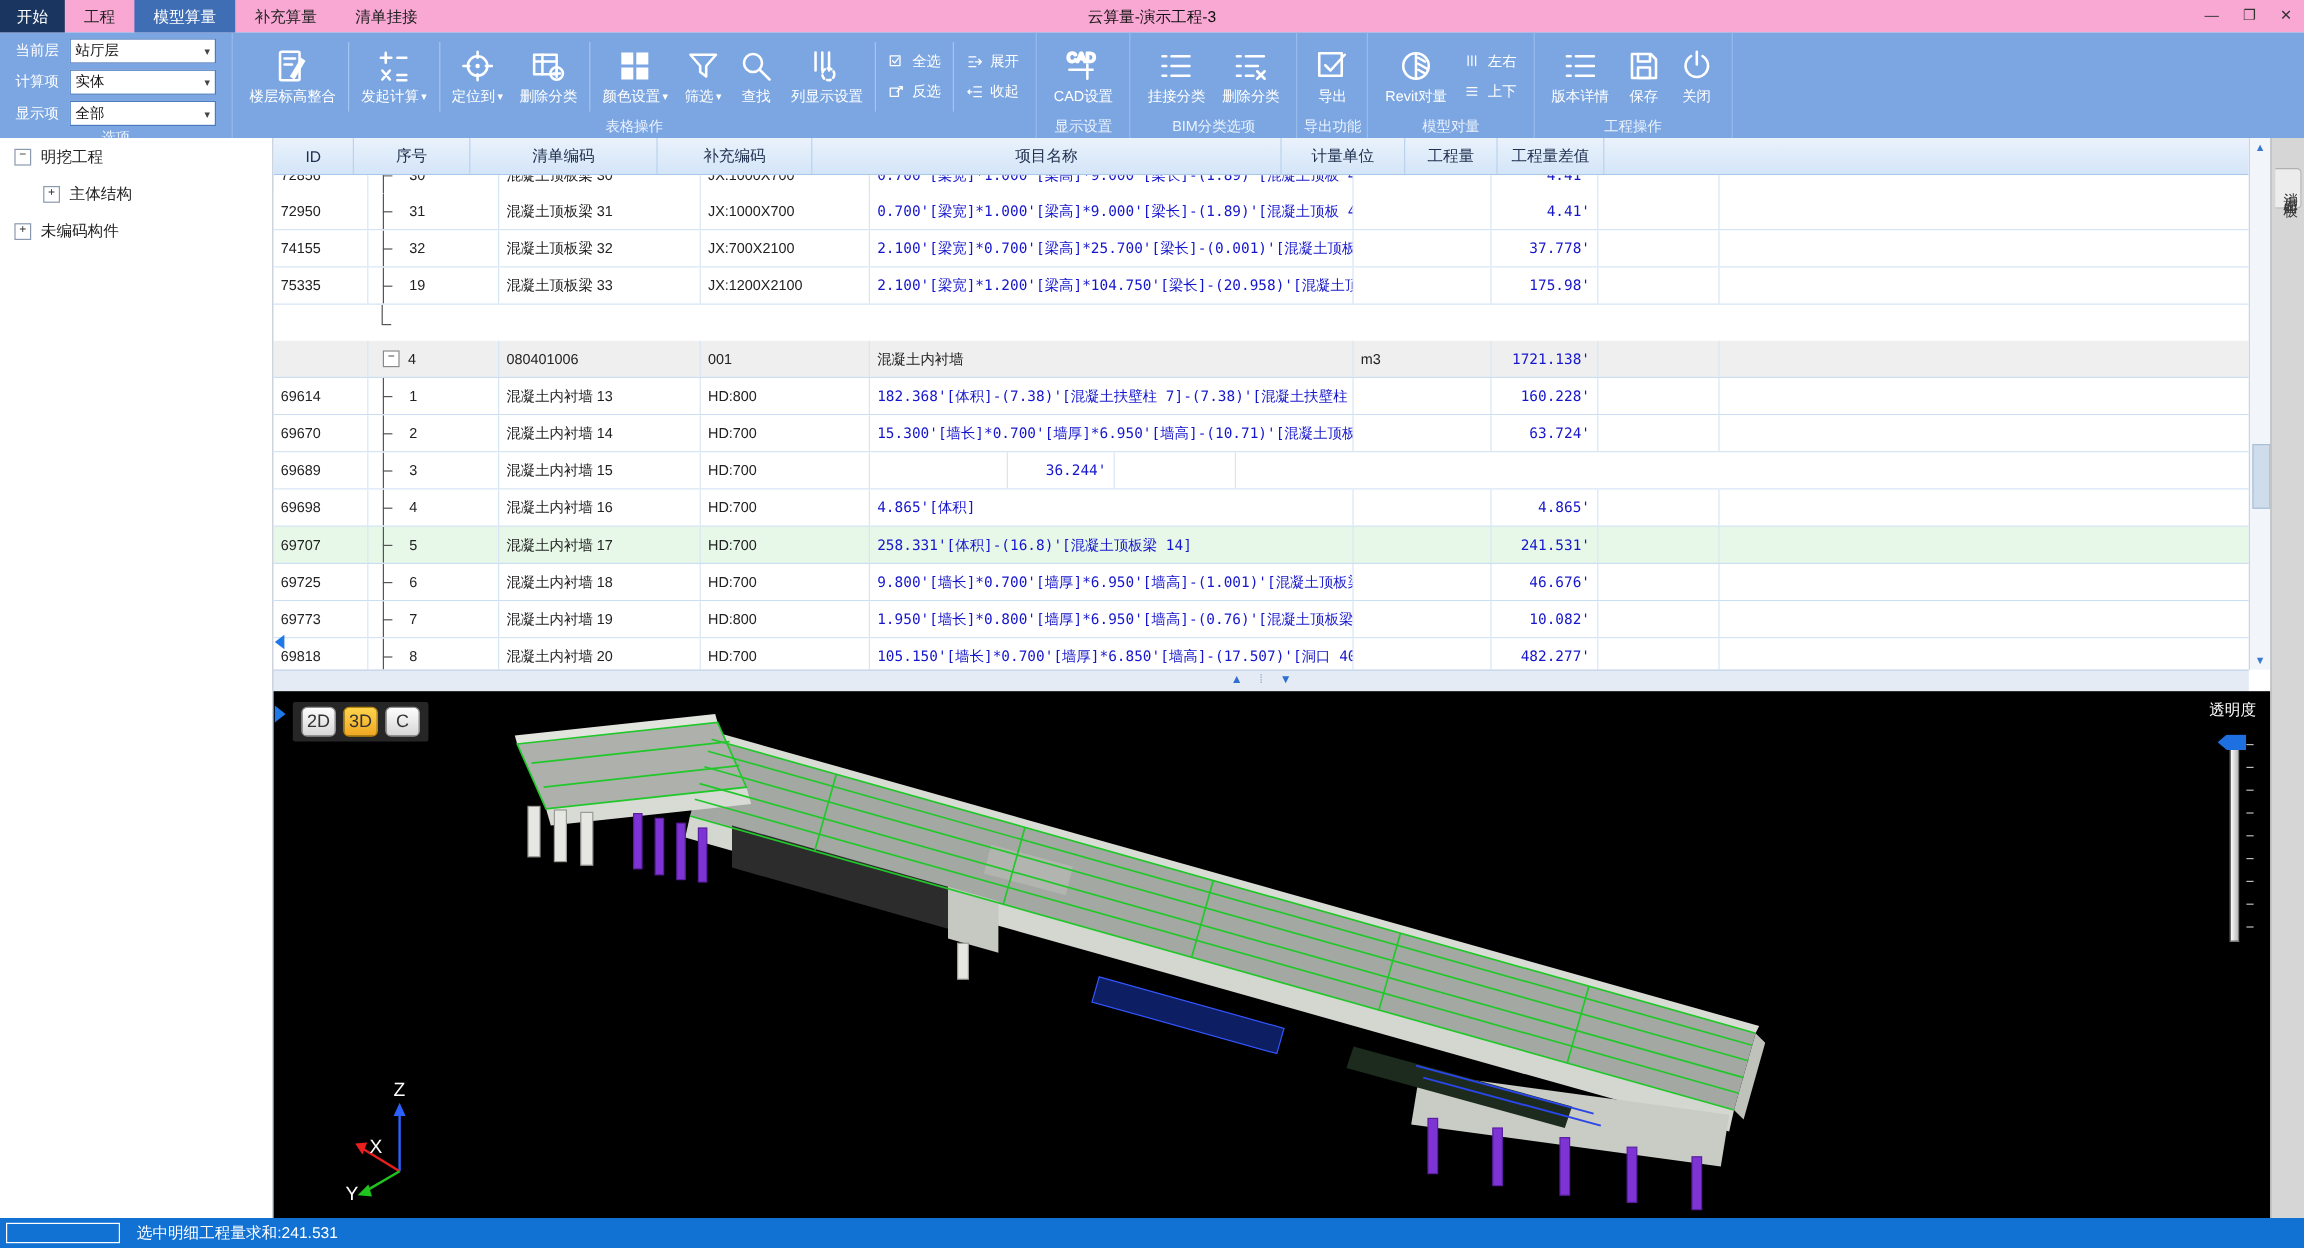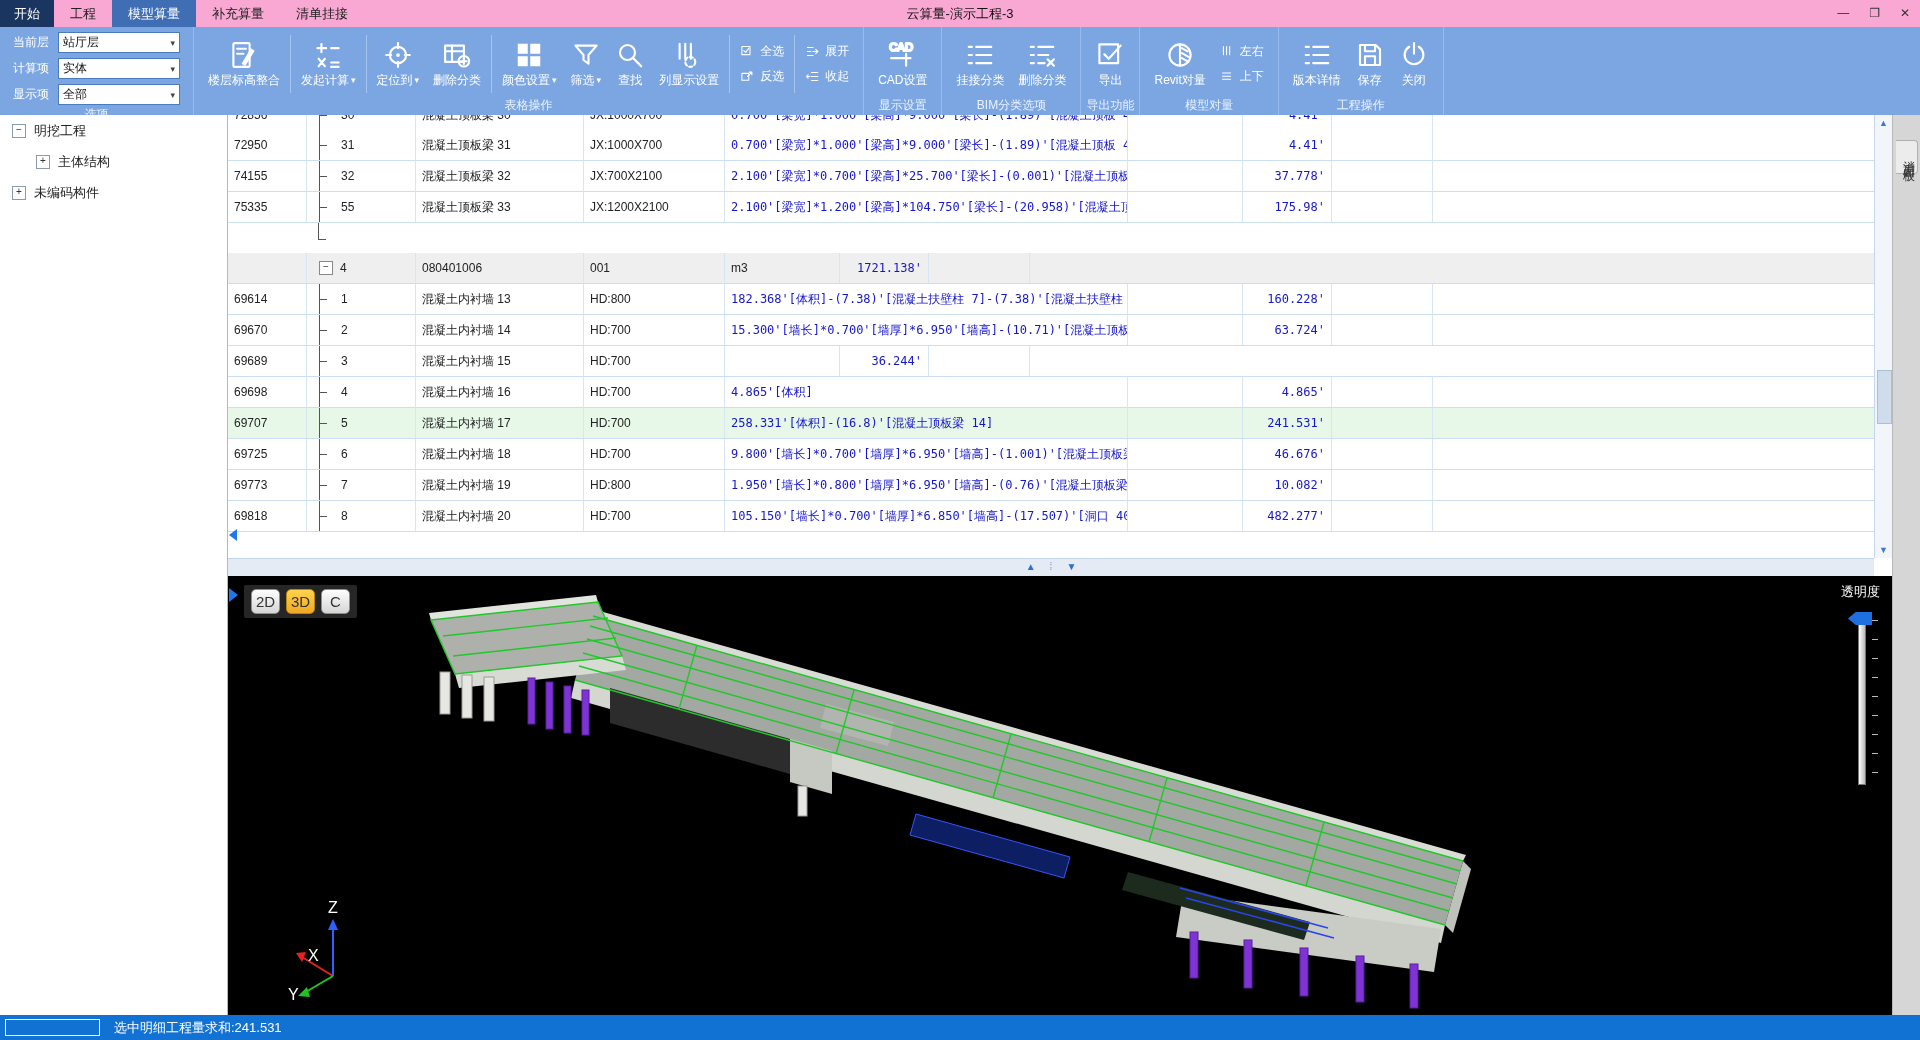--- a/index.html
+++ b/index.html
@@ -448,20 +448,31 @@
       <span class="exp">+</span>
       <span>主体结构</span>
     </div>
     <div class="titem">
       <span class="exp">+</span>
       <span>未编码构件</span>
     </div>
   </div>
 
 <div class="tablewrap">
+    <div class="thead">
+      <div class="hcell" style="width:66px">ID</div>
+      <div class="hcell" style="width:96px">序号</div>
+      <div class="hcell" style="width:155px">清单编码</div>
+      <div class="hcell" style="width:128px">补充编码</div>
+      <div class="hcell" style="width:390px">项目名称</div>
+      <div class="hcell" style="width:102px">计量单位</div>
+      <div class="hcell" style="width:76px">工程量</div>
+      <div class="hcell" style="width:88px">工程量差值</div>
+      <div class="hcell fill"></div>
+    </div>
     <div class="cliprow">
       <div class="trow">
         <div class="tcell" style="width:66px">72856</div>
         <div class="tcell seq" style="width:96px">
           <span class="tline"></span>
           <span class="ttick"></span>
           <span class="seqnum">30</span>
         </div>
         <div class="tcell" style="width:155px">混凝土顶板梁  30</div>
         <div class="tcell" style="width:128px">JX:1000X700</div>
@@ -500,21 +511,21 @@
       <div class="tcell" style="width:102px"></div>
       <div class="tcell mono blue right" style="width:76px">37.778'</div>
       <div class="tcell" style="width:88px"></div>
       <div class="tcell fill"></div>
     </div>
     <div class="trow">
       <div class="tcell" style="width:66px">75335</div>
       <div class="tcell seq" style="width:96px">
         <span class="tline"></span>
         <span class="ttick"></span>
-        <span class="seqnum">55</span>
+        <span class="seqnum">19</span>
       </div>
       <div class="tcell" style="width:155px">混凝土顶板梁  33</div>
       <div class="tcell" style="width:128px">JX:1200X2100</div>
       <div class="tcell mono blue" style="width:390px">2.100'[梁宽]*1.200'[梁高]*104.750'[梁长]-(20.958)'[混凝土顶板  3]-(6</div>
       <div class="tcell" style="width:102px"></div>
       <div class="tcell mono blue right" style="width:76px">175.98'</div>
       <div class="tcell" style="width:88px"></div>
       <div class="tcell fill"></div>
     </div>
     <div class="trow spacer">
@@ -532,20 +543,21 @@
       <div class="tcell fill nob"></div>
     </div>
     <div class="trow group">
       <div class="tcell" style="width:66px"></div>
       <div class="tcell seq" style="width:96px">
         <span class="gexp">−</span>
         <span>4</span>
       </div>
       <div class="tcell" style="width:155px">080401006</div>
       <div class="tcell" style="width:128px">001</div>
+      <div class="tcell" style="width:390px">混凝土内衬墙</div>
       <div class="tcell" style="width:102px">m3</div>
       <div class="tcell mono blue right" style="width:76px">1721.138'</div>
       <div class="tcell" style="width:88px"></div>
       <div class="tcell fill"></div>
     </div>
     <div class="trow">
       <div class="tcell" style="width:66px">69614</div>
       <div class="tcell seq" style="width:96px">
         <span class="tline"></span>
         <span class="ttick"></span>

